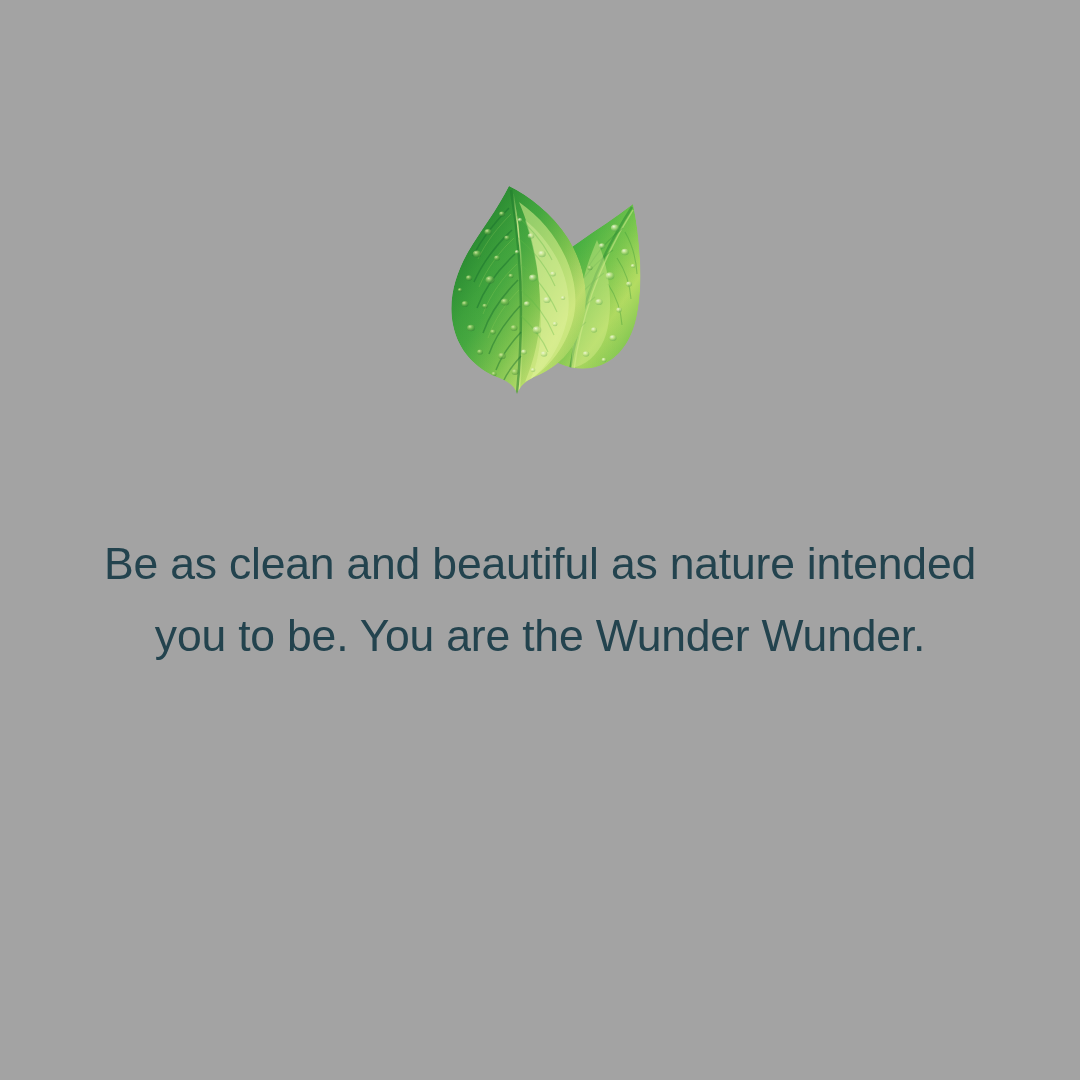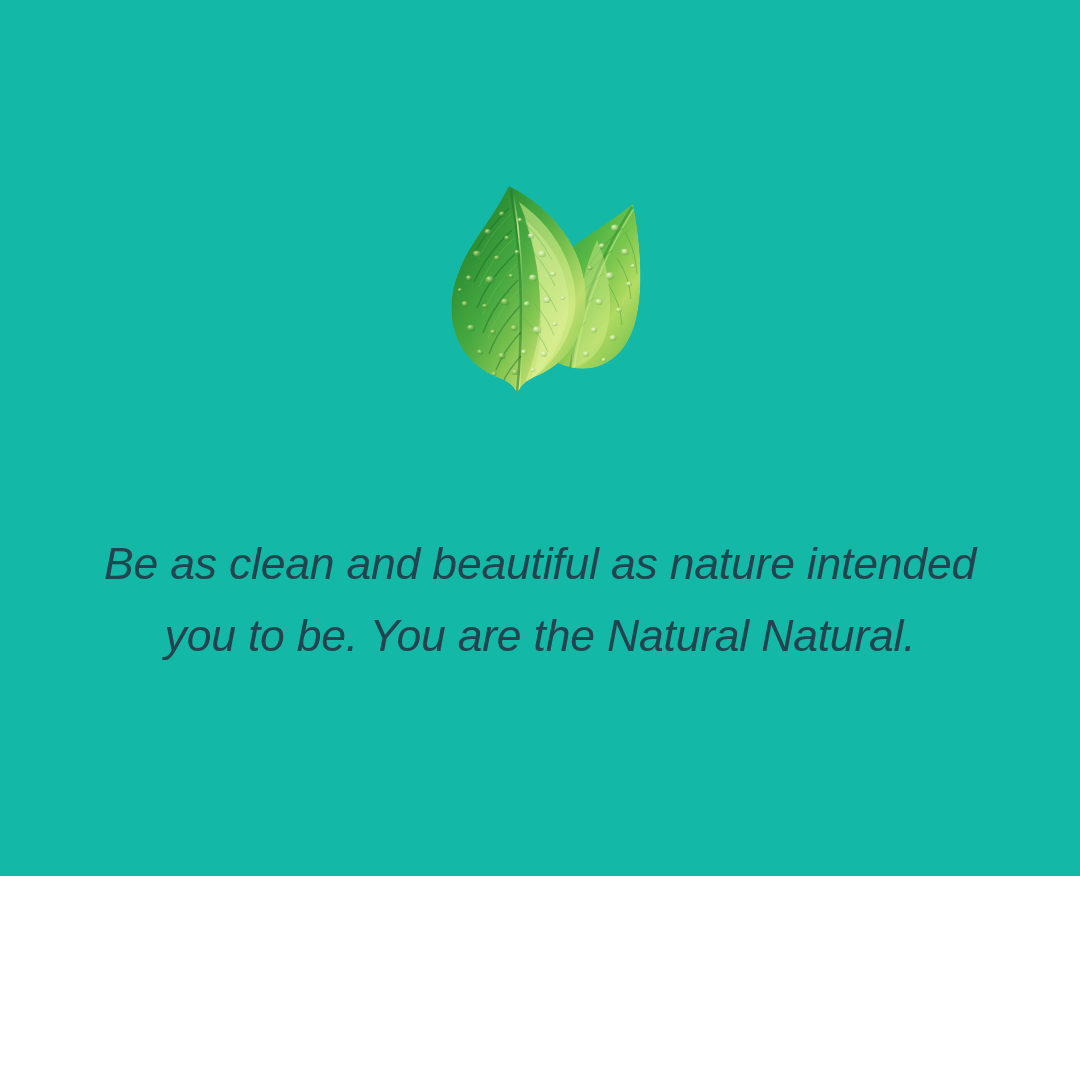--- a/index.html
+++ b/index.html
@@ -8,23 +8,22 @@
   }
   body {
     width: 1080px;
     height: 1080px;
     overflow: hidden;
     font-family: "Liberation Sans", sans-serif;
   }
   .canvas {
     position: relative;
     width: 1080px;
-    height: 876px;
-    background: #14b8a6;
-    font-style: italic;
+    height: 1080px;
+    background: #a3a3a3;
   }
   .leaf-wrap {
     position: absolute;
     left: 447px;
     top: 180px;
     width: 196px;
     height: 232px;
   }
   .leaf-wrap svg {
     display: block;
@@ -233,16 +232,16 @@
           <ellipse cx="86" cy="190" rx="2.4" ry="2.1" fill="url(#dropGrad)"></ellipse>
           <ellipse cx="13" cy="110" rx="2.2" ry="1.9" fill="url(#dropGradDark)"></ellipse>
           <ellipse cx="116" cy="118" rx="2.3" ry="2.0" fill="url(#dropGrad)"></ellipse>
         </g>
       </g>
     </svg>
   </div>
 
   <div class="quote">
     <span class="line">Be as clean and beautiful as nature intended</span>
-    <span class="line">you to be. You are the Natural Natural.</span>
+    <span class="line">you to be. You are the Wunder Wunder.</span>
   </div>
 
 </div>
 
 </body></html>

